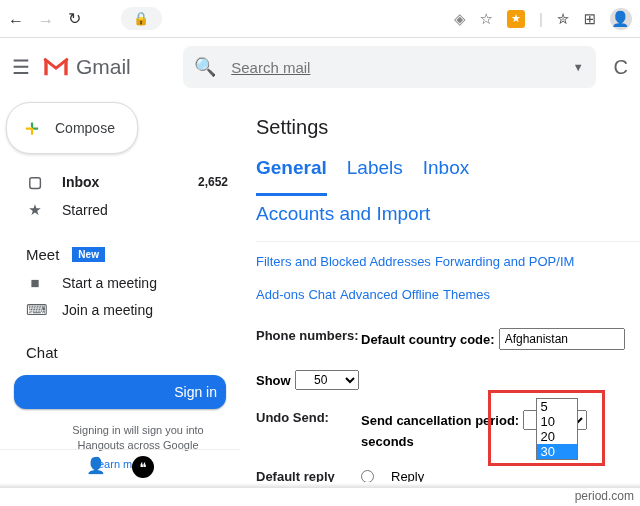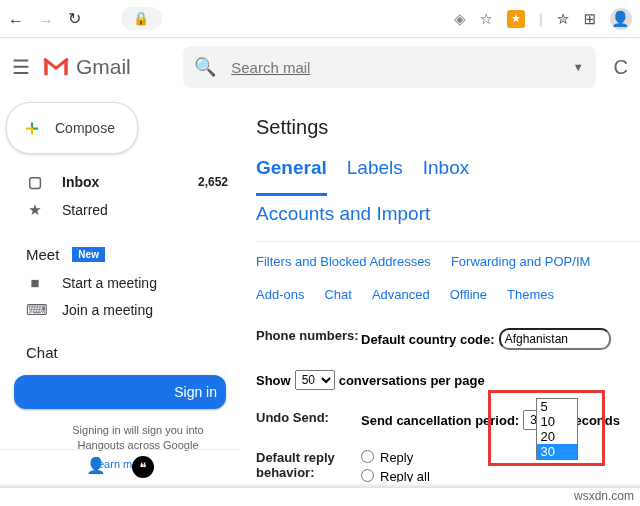--- a/index.html
+++ b/index.html
@@ -37,30 +37,30 @@
 .chat-section { margin-top: 16px; }
 .signin-btn { background: #1a73e8; color: #fff; text-align: right; padding: 9px; margin: 8px 14px; font-size: 14px; font-weight: 500; cursor: pointer; box-shadow: 0 1px 2px rgba(0,0,0,0.3); border-radius: 12px; }
 .signin-note { font-size: 11px; color: #5f6368; text-align: center; padding: 6px 14px 2px; line-height: 1.4; margin-left: 36px; }
 .learn-more { font-size: 11px; color: #1a73e8; text-align: center; padding: 2px; cursor: pointer; }
 
 .content { flex: 1; padding: 18px 0 0 16px; overflow: hidden; position: relative; }
 .settings-title { font-size: 20px; color: #202124; margin-bottom: 18px; }
 .tabs { display: flex; flex-wrap: wrap; gap: 18px 20px; font-size: 19px; color: #1a73e8; border-bottom: 1px solid #eee; padding-bottom: 10px; margin-bottom: 0; }
 .tab { cursor: pointer; padding-bottom: 6px; white-space: nowrap; }
 .tab.active { font-weight: bold; border-bottom: 3px solid #1a73e8; margin-bottom: -11px; }
-.tab-row2 { display: flex; gap: 18px 20px; font-size: 13px; color: #1a73e8; margin-top: 12px; flex-wrap: wrap; }
+.tab-row2 { display: flex; gap: 18px 4px; font-size: 13px; color: #1a73e8; margin-top: 12px; flex-wrap: wrap; }
 
 .setting-row { display: flex; margin-top: 20px; font-size: 13px; }
 .setting-label { width: 105px; font-weight: bold; color: #202124; }
 .setting-content { flex: 1; display: flex; align-items: center; gap: 4px; flex-wrap: wrap; }
 .setting-content b { font-weight: bold; }
-.setting-content select { font-size: 12px; padding: 1px 2px; }
-.setting-content input[type=text] { font-size: 12px; padding: 2px 4px; width: 112px; border-radius: 10px; }
-
-.radio-row { display: flex; align-items: flex-start; gap: 6px; margin-bottom: 4px; }
+.setting-content select { font-size: 12px; padding: 1px 14px; text-align: center; }
+.setting-content input[type=text] { font-size: 12px; padding: 2px 4px; width: 126px; }
+
+.radio-row { display: flex; align-items: center; gap: 17px; margin-bottom: 4px; }
 
 .dropdown-popup { position: absolute; right: 62px; top: 398px; background: #fff; border: 1px solid #767676; font-size: 13px; z-index: 10; }
 .dropdown-popup div { padding: 0 22px 0 4px; cursor: pointer; }
 .dropdown-popup div.selected { background: #1e90ff; color: #fff; }
 .red-box { position: absolute; right: 35px; top: 390px; width: 117px; height: 76px; border: 3px solid #e53935; pointer-events: none; z-index: 11; }
 
 .bottom-bar { position: absolute; bottom: 22px; left: 0; width: 240px; border-top: 1px solid #eee; display: flex; justify-content: center; gap: 26px; padding: 6px 0; }
 .bottom-bar .bi { color: #5f6368; font-size: 16px; }
 .bottom-bar .hangouts { width: 22px; height: 22px; background: #0f9d58; border-radius: 50%; display: flex; align-items: center; justify-content: center; color: #fff; font-size: 13px; background: #000; border-radius: 50%; }
 
@@ -179,21 +179,20 @@
       <div class="setting-content">
         <b>Default country code:</b>
         <input type="text" value="Afghanistan" style="">
       </div>
     </div>
 
     <div class="setting-row">
       <div class="setting-content">
         <b>Show</b>
         <select><option>50</option></select>
-        <b>conversations per page</b>
       </div>
     </div>
 
     <div class="setting-row">
       <div class="setting-label">Undo Send:</div>
       <div class="setting-content">
         <b>Send cancellation period:</b>
         <select><option>30</option></select>
         <b>seconds</b>
       </div>
@@ -223,13 +222,13 @@
   <div class="selected">30</div>
 </div>
 <div class="red-box"></div>
 
 <div class="bottom-bar">
   <span class="bi">👤</span>
   <span class="hangouts">❝</span>
 </div>
 
 <div class="footer-shadow"></div>
-<div class="watermark">wsxdn.com</div>
+<div class="watermark">period.com</div>
 
 </body></html>

